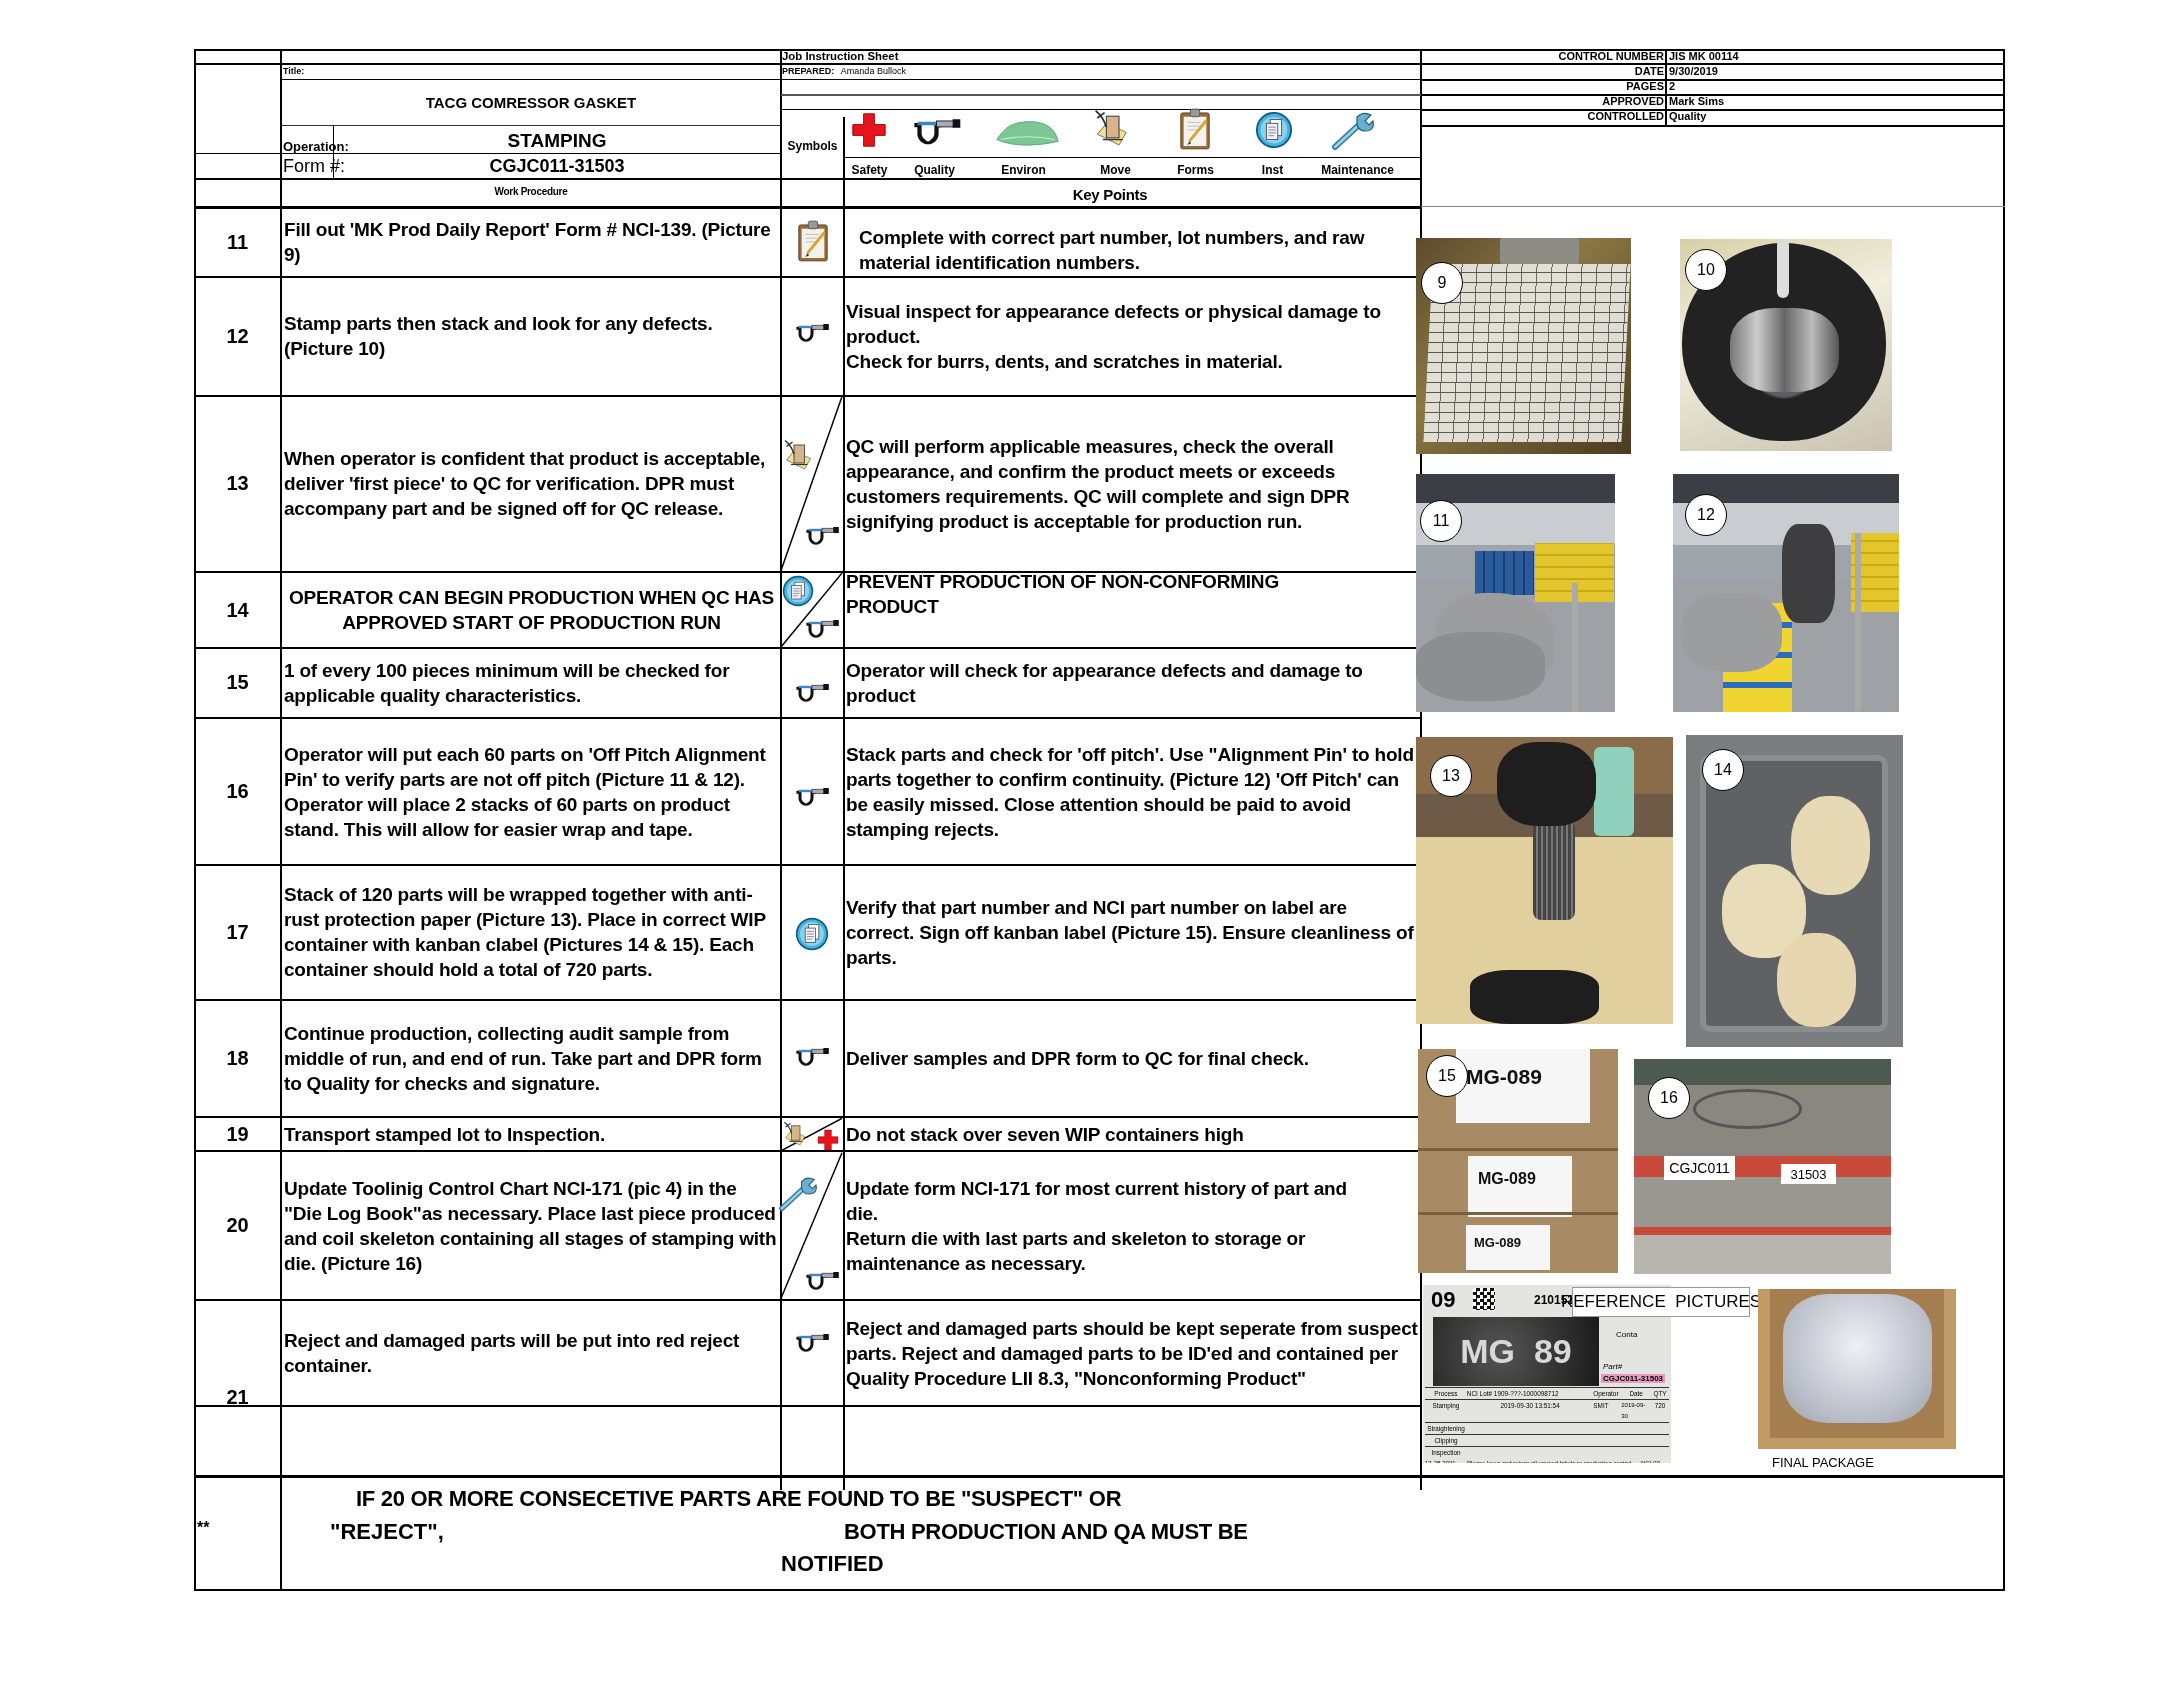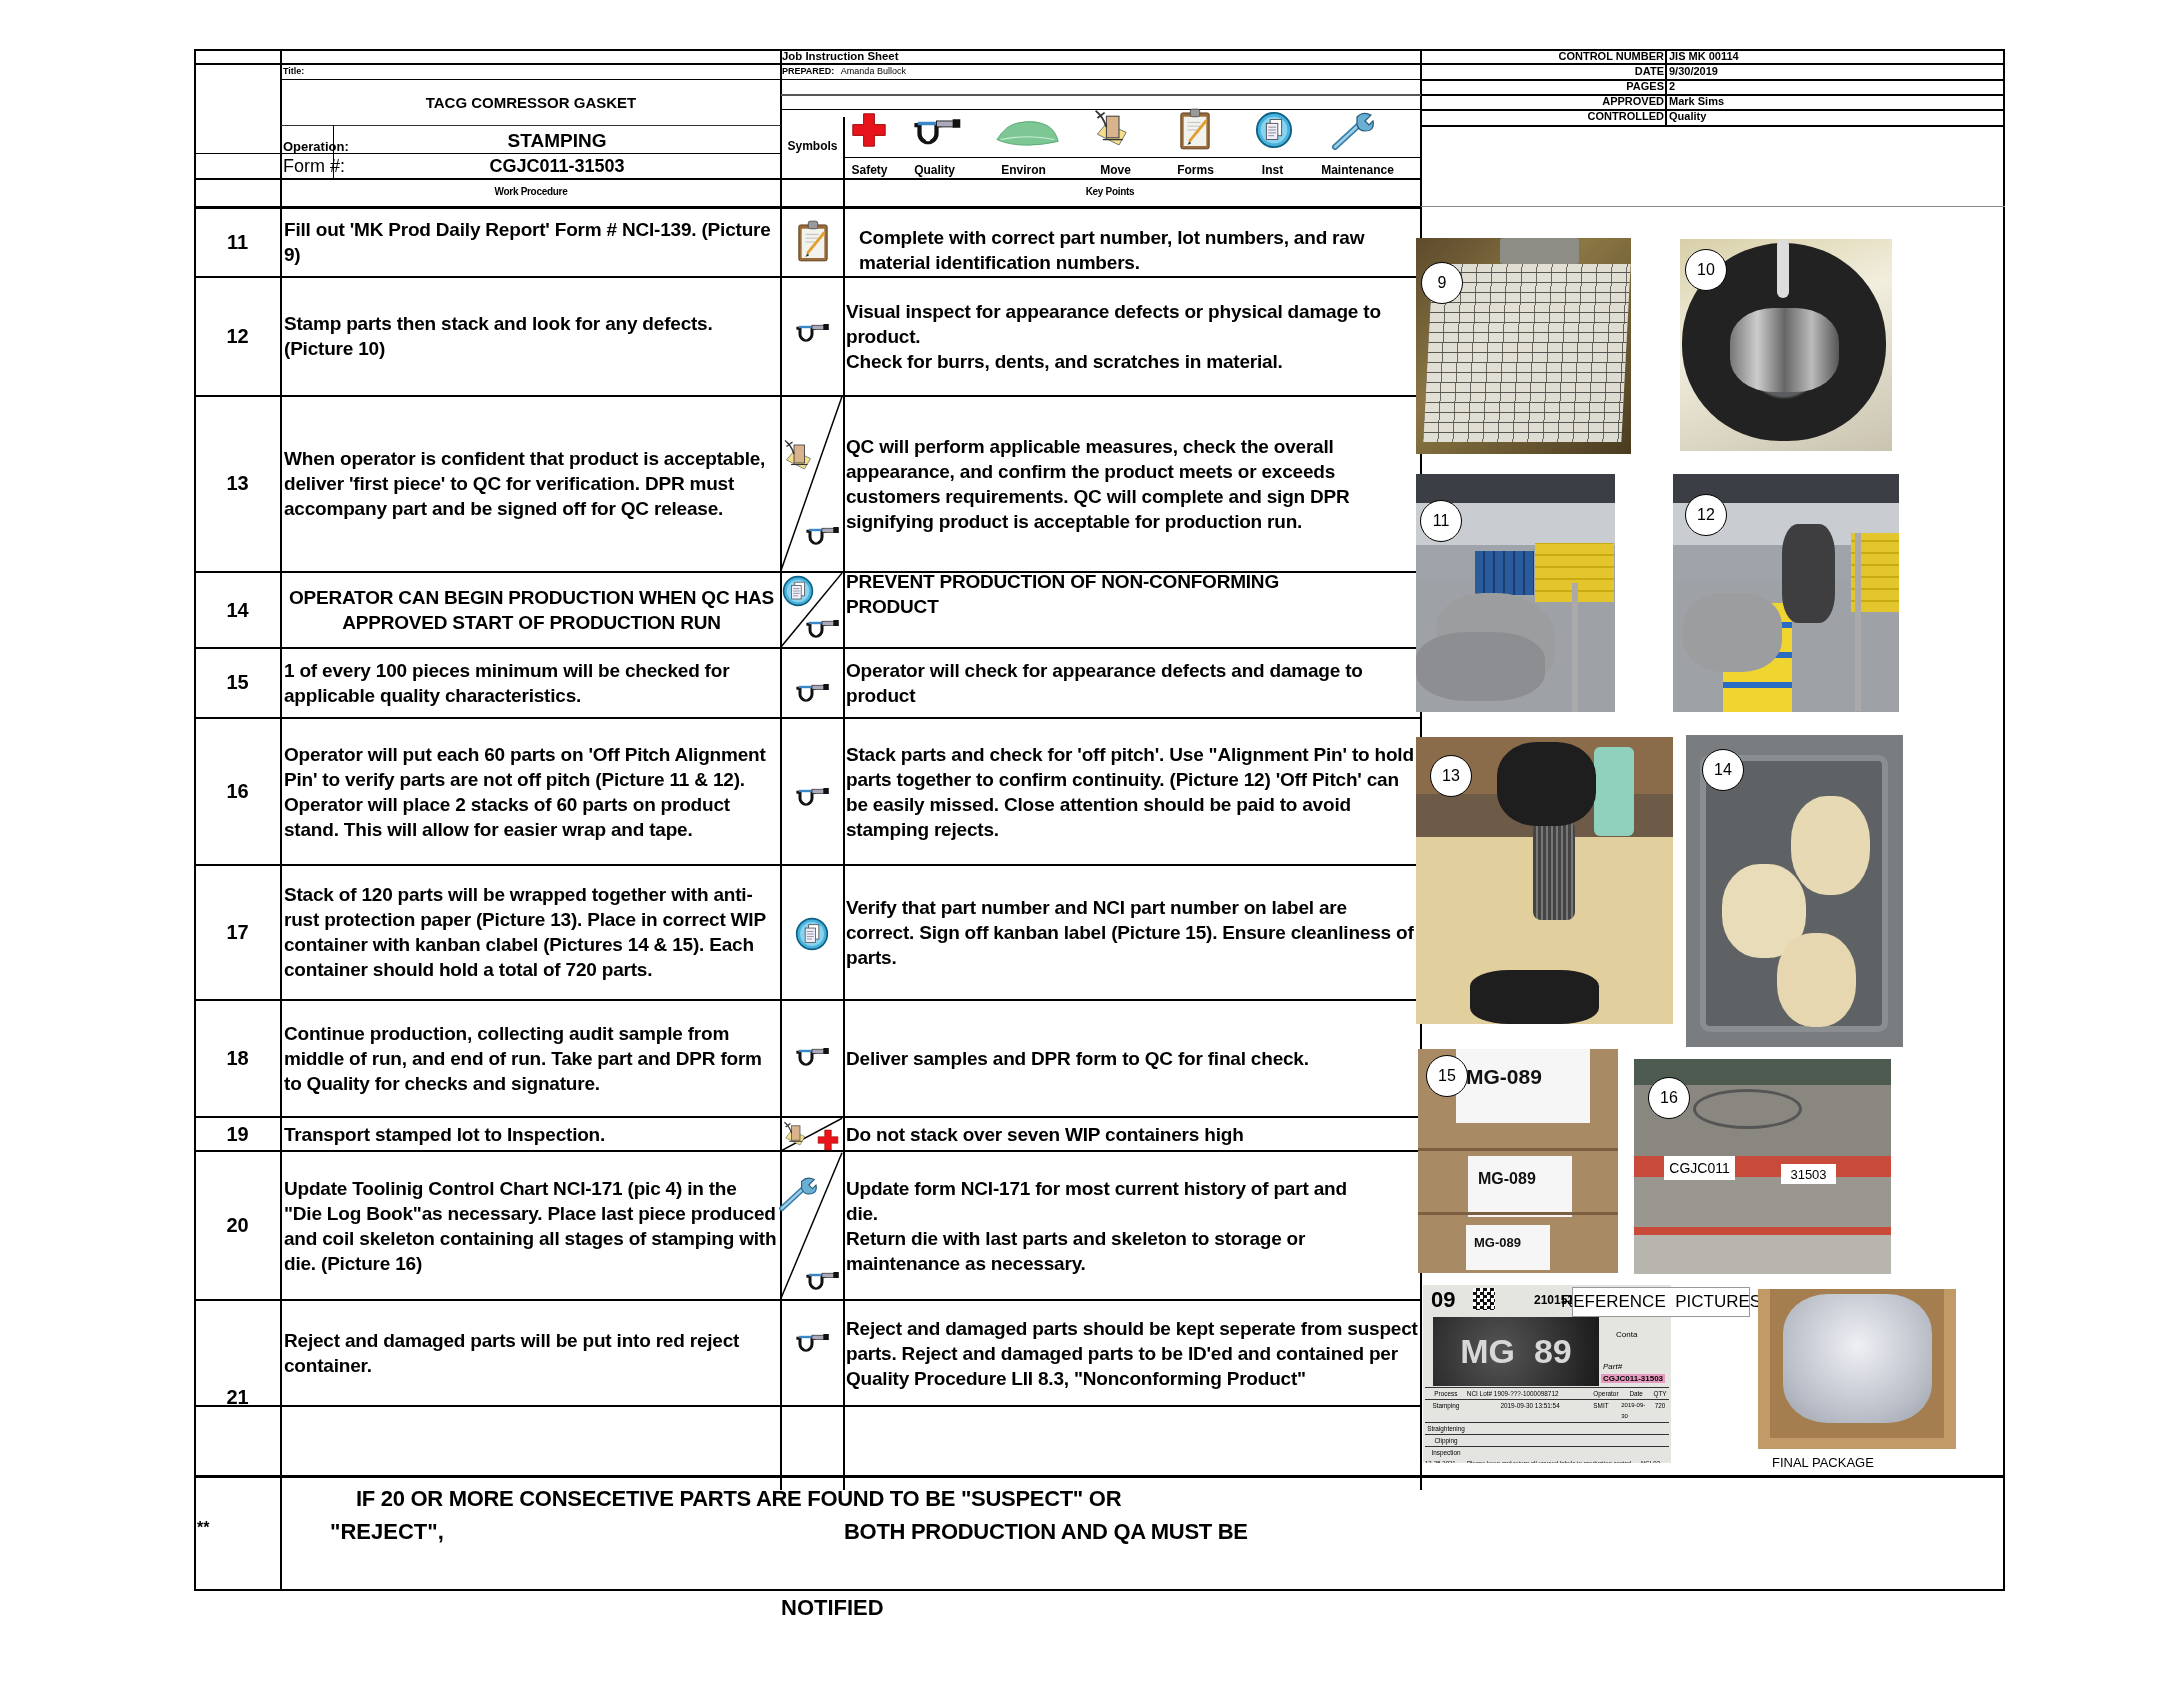--- a/index.html
+++ b/index.html
@@ -102,21 +102,21 @@
   <div class="abs b" style="left:782px;top:66px;font-size:9px;">
     <span>PREPARED:</span>
     <span style="font-weight:normal;margin-left:4px;">Amanda Bullock</span>
   </div>
   <div class="abs b" style="left:281px;top:94px;width:500px;text-align:center;font-size:15px;">TACG  COMRESSOR GASKET</div>
   <div class="abs b" style="left:283px;top:139px;font-size:13px;">Operation:</div>
   <div class="abs b" style="left:333px;top:130px;width:448px;text-align:center;font-size:19px;">STAMPING</div>
   <div class="abs" style="left:283px;top:156px;font-size:18px;">Form #:</div>
   <div class="abs b" style="left:333px;top:156px;width:448px;text-align:center;font-size:18px;">CGJC011-31503</div>
   <div class="abs b" style="left:281px;top:186px;width:500px;text-align:center;font-size:10px;letter-spacing:-0.3px;">Work Procedure</div>
-  <div class="abs b" style="left:844px;top:186px;width:532px;text-align:center;font-size:10px;letter-spacing:-0.3px;">Key Points</div>
+  <div class="abs b" style="left:844px;top:186px;width:532px;text-align:center;font-size:15px;letter-spacing:-0.3px;">Key Points</div>
   <div class="abs b" style="left:782px;top:139px;width:61px;text-align:center;font-size:12px;">Symbols</div>
 
   <div>
     <svg class="abs" style="left:851px;top:112px;" width="36" height="36" viewBox="0 0 36 36">
         <use href="#ic-cross"></use>
       </svg>
     <svg class="abs" style="left:911px;top:116px;" width="51" height="32" viewBox="0 0 52 32">
         <use href="#ic-micrometer"></use>
       </svg>
     <svg class="abs" style="left:995px;top:117px;" width="65" height="34" viewBox="0 0 66 34">
@@ -423,16 +423,16 @@
       <div class="abs" style="left:25px;top:5px;width:149px;height:129px;border-radius:30%;background:radial-gradient(circle at 50% 40%,#eef0f4,#b8bcc6 70%,#9ba0a8);"></div>
     </div>
     <div class="abs" style="left:1772px;top:1455px;font-size:13px;">FINAL PACKAGE</div>
   </div>
 
   <div>
     <div class="abs b" style="left:197px;top:1519px;font-size:16px;">**</div>
     <div class="abs b" style="left:356px;top:1486px;font-size:22px;letter-spacing:-0.3px;">IF 20 OR MORE CONSECETIVE PARTS ARE FOUND TO BE "SUSPECT" OR</div>
     <div class="abs b" style="left:330px;top:1519px;font-size:22px;">"REJECT",</div>
     <div class="abs b" style="left:844px;top:1519px;font-size:22px;letter-spacing:-0.3px;">BOTH PRODUCTION AND QA MUST BE</div>
-    <div class="abs b" style="left:781px;top:1551px;font-size:22px;margin-top:44px;">NOTIFIED</div>
+    <div class="abs b" style="left:781px;top:1551px;font-size:22px;">NOTIFIED</div>
   </div>
 </div>
 
 
 </body></html>

